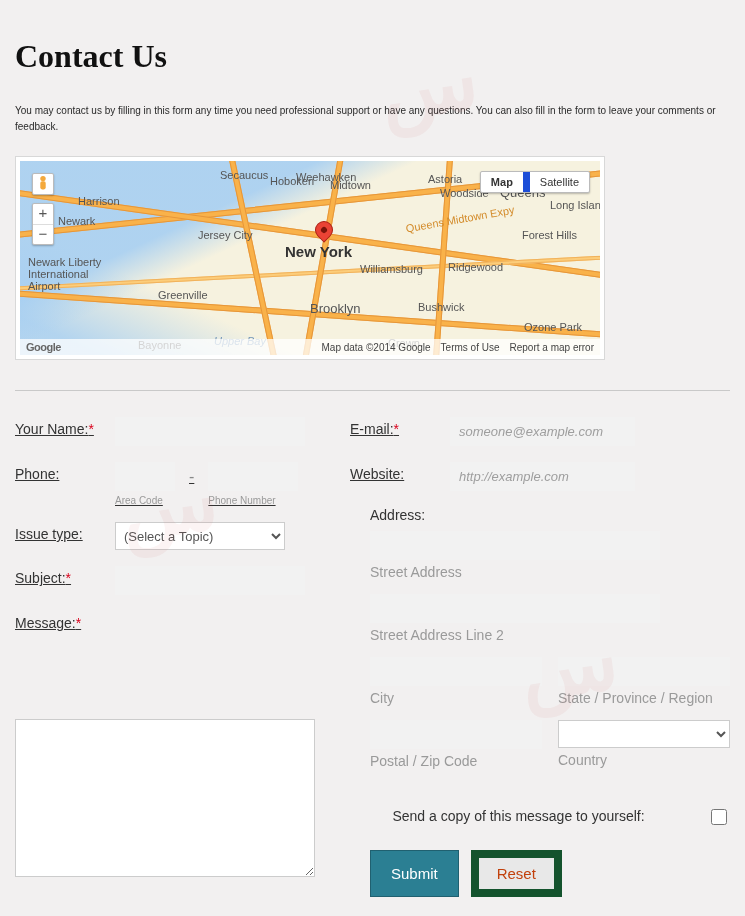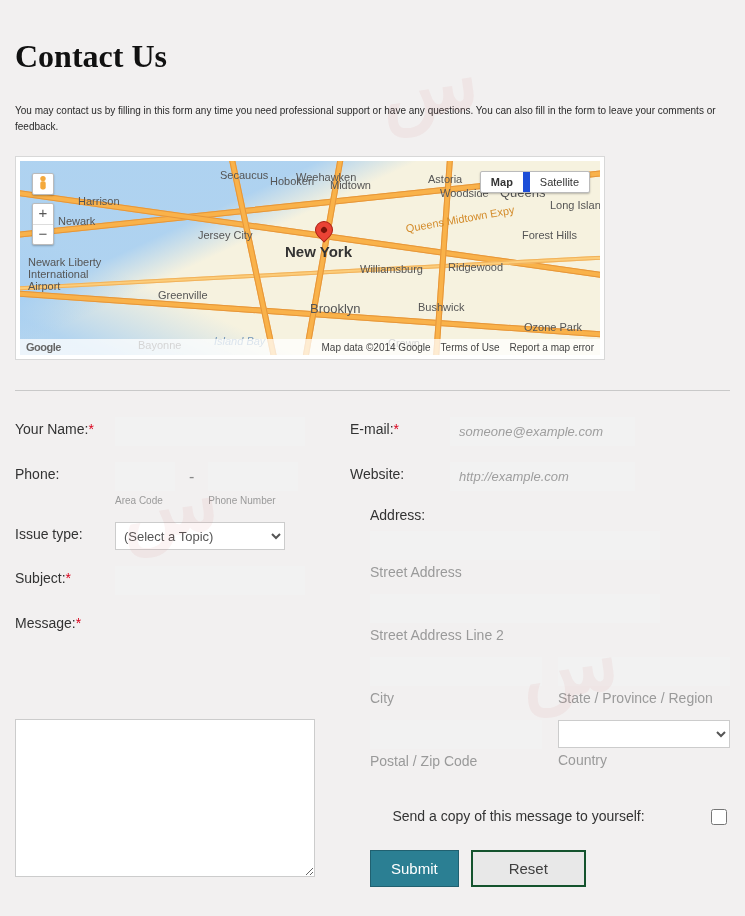--- a/index.html
+++ b/index.html
@@ -81,21 +81,21 @@
     font-size:10px; color:#444; display:flex; align-items:center; padding:0 6px; gap:10px;
   }
   .map-footer .logo { font-weight:bold; color:#666; font-size:11px; letter-spacing:-.5px; }
   .map-footer .sp { flex:1; }
   .map-footer a { color:#444; text-decoration:none; }
   hr.sep { border:none; border-top:1px solid #c9c9c9; margin: 0 0 26px 0; }
 
   .form { display:flex; gap:30px; }
   .col { flex:1; min-width:0; }
   .col.left { flex: 0 0 305px; }
-  .row { display:flex; align-items:flex-start; margin-bottom:16px; }
+  .row { display:flex; align-items:flex-start; margin-bottom:16px;text-decoration:underline; }
   .row > label { width:100px; flex:0 0 100px; font-size:14px; color:#333; padding-top:4px; }
   .req { color:#d9001b; }
   .fields { flex:1; }
   input[type=text], select, textarea {
     background:#f2f2f2; border:1px solid #f2f2f2; font-size:13px; color:#555;
     padding:6px 8px; width:100%; font-family:inherit;
   }
   input::placeholder, textarea::placeholder { color:#9e9e9e; font-style:italic; }
   .phone-pair { display:flex; gap:14px; }
   .phone-pair .pf { display:flex; flex-direction:column; }
@@ -117,21 +117,21 @@
 
   .copyrow { display:flex; align-items:flex-start; margin: 24px 0 22px 20px; }
   .copyrow .txt { flex:1; font-size:14px; padding-right:40px; line-height:1.4;text-align:center; }
   .copyrow input[type=checkbox] { width:16px; height:16px; margin-top:2px; }
 
   .btns { margin-left:20px; display:flex; gap:12px; }
   .btn {
     padding:9px 20px; font-size:15px; border:1px solid transparent; cursor:pointer; font-family:inherit;
   }
   .btn.submit { background:#2b7f93; color:#fff; border-color:#206070; }
-  .btn.reset { background:#e8e8e8; color:#404040; border:2px solid #14532d; padding:7px 36px; }
+  .btn.reset { background:#e8e8e8; color:#c2410c; border:8px solid #14532d; padding:7px 18px; }
 
   
   .wm { position:absolute; pointer-events:none; color:rgba(200,60,60,.06); font-size:80px; font-weight:bold; transform:rotate(-8deg); }
 </style>
 </head>
 <body>
 
 <div class="wm" style="top:40px; left:380px">س</div>
 <div class="wm" style="top:460px; left:120px">س</div>
 <div class="wm" style="top:620px; left:520px">س</div>
@@ -166,21 +166,21 @@
       <span class="label" style="top:52px; left:385px; color:#d38b2a; transform:rotate(-10deg)">Queens Midtown Expy</span>
       <span class="label big" style="top:82px; left:265px">New York</span>
       <span class="label" style="top:102px; left:340px">Williamsburg</span>
       <span class="label" style="top:100px; left:428px">Ridgewood</span>
       <span class="label" style="top:68px; left:502px">Forest Hills</span>
       <span class="label" style="top:128px; left:138px">Greenville</span>
       <span class="label" style="top:140px; left:290px; font-size:13px">Brooklyn</span>
       <span class="label" style="top:140px; left:398px">Bushwick</span>
       <span class="label" style="top:160px; left:504px">Ozone Park</span>
       <span class="label" style="top:178px; left:118px">Bayonne</span>
-      <span class="label" style="top:174px; left:194px; font-style:italic; color:#6f93b7">Island Bay</span>
+      <span class="label" style="top:174px; left:194px; font-style:italic; color:#6f93b7">Upper Bay</span>
       <span class="label" style="top:176px; left:368px">Crown</span>
 
       <div class="pin" style="top:60px; left:295px"></div>
 
       <div class="pegman">
         <svg viewBox="0 0 14 20">
             <circle cx="7" cy="4" r="3" fill="#f4a93c"></circle>
             <rect x="4" y="7" width="6" height="9" rx="2" fill="#f4a93c"></rect>
           </svg>
       </div>

